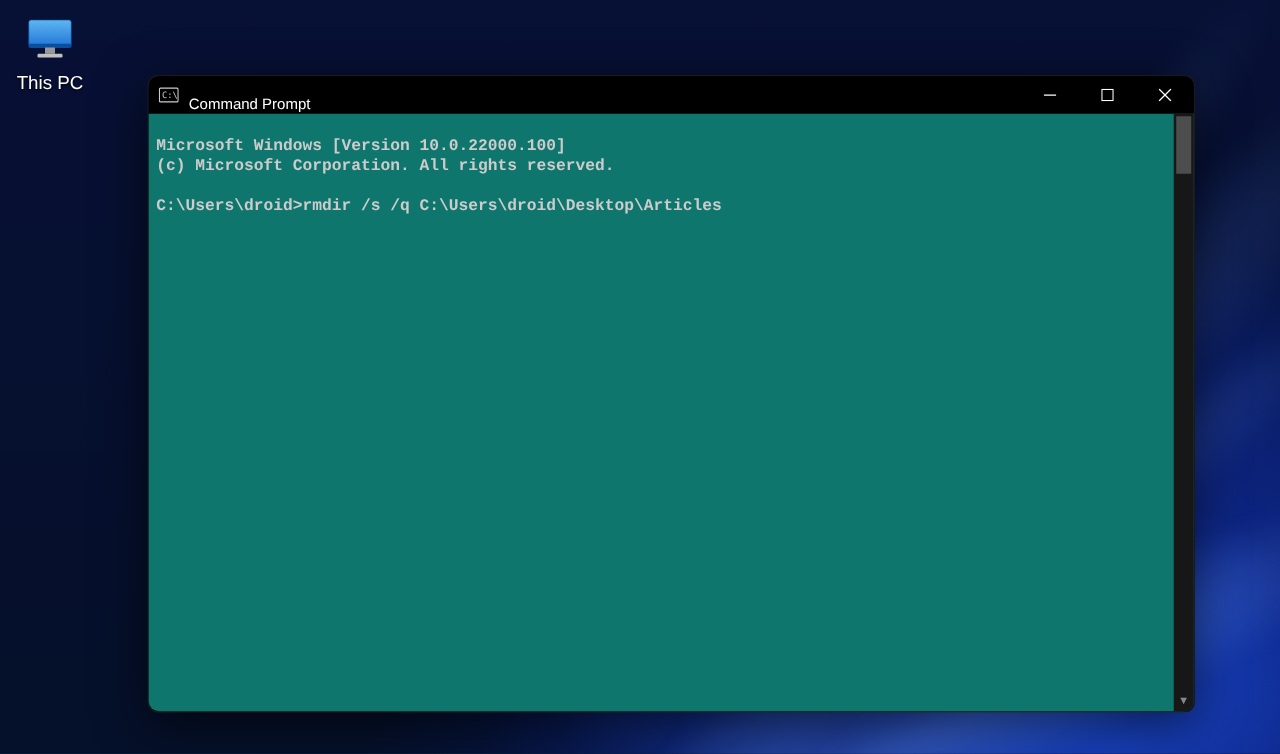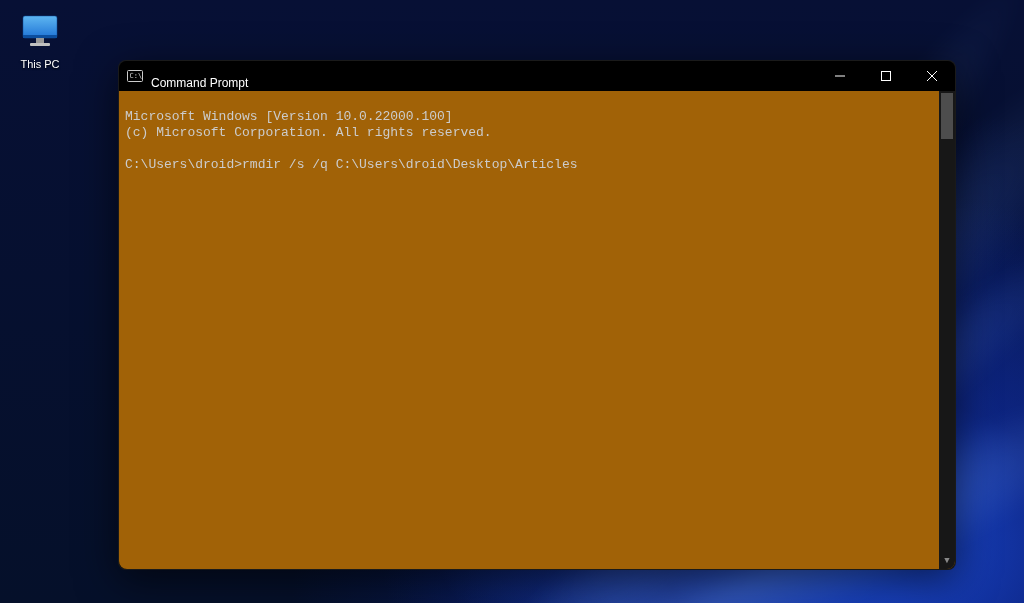--- a/index.html
+++ b/index.html
@@ -56,21 +56,21 @@
     }
     .desktop-icon .glyph {
       width: 44px;
       height: 44px;
       display: flex;
       align-items: center;
       justify-content: center;
     }
     .desktop-icon .label {
       color: #fff;
-      font-size: 11px;
+      font-size: 15px;
       text-align: center;
       text-shadow: 0 1px 2px rgba(0,0,0,0.9);
       line-height: 1.15;
     }
 
     
     .window {
       position: absolute;
       top: 60px;
       left: 118px;
@@ -106,29 +106,30 @@
       height: 30px;
       display: flex;
       align-items: center;
       justify-content: center;
       color: #fff;
     }
     .win-btn.close { border-top-right-radius:8px; }
 
     .terminal-body {
       flex: 1;
-      background: #a16207;
+      background: #0f766e;
       color: #ccc;
       font-family: Consolas, "Courier New", monospace;
       font-size: 13px;
       line-height: 16px;
       padding: 2px 6px 6px 6px;
       position: relative;
       white-space: pre;
       border-radius:0 0 8px 8px;
+      font-weight:bold;
     }
     .terminal-line { color:#cccccc; }
 
     .scroll-track {
       position: absolute;
       right: 0;
       top: 0;
       bottom: 0;
       width: 16px;
       background: #171717;

